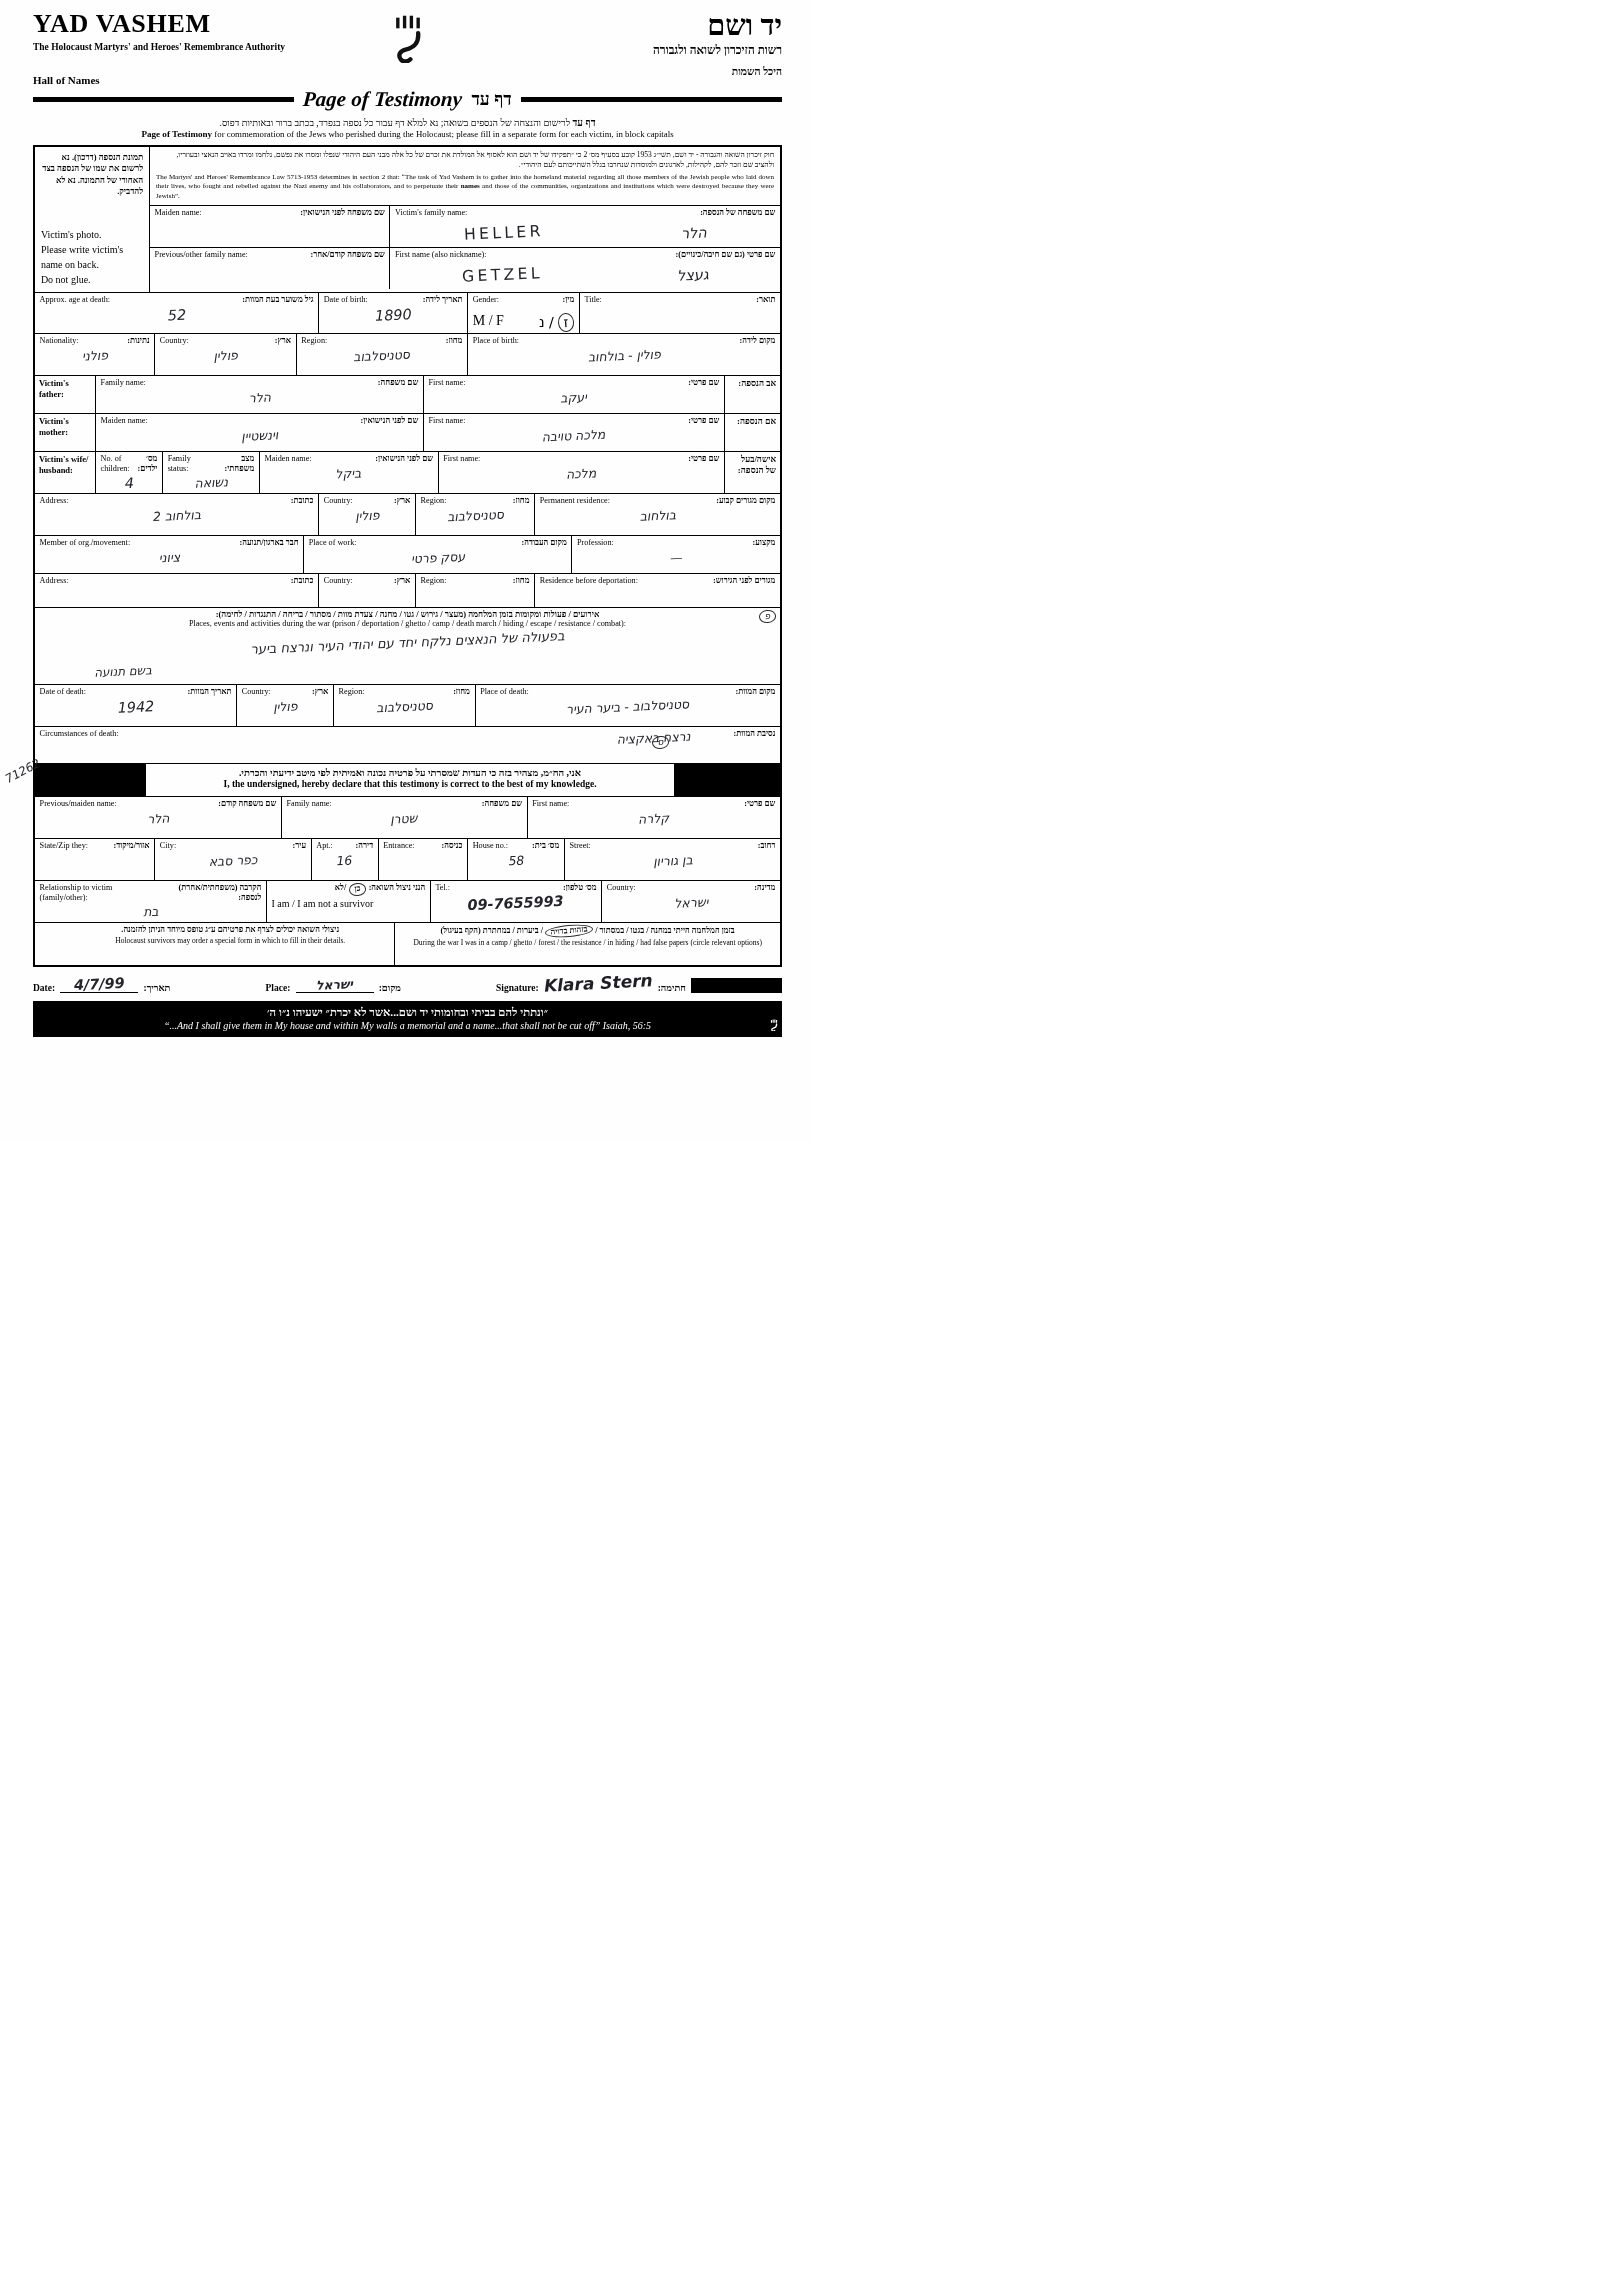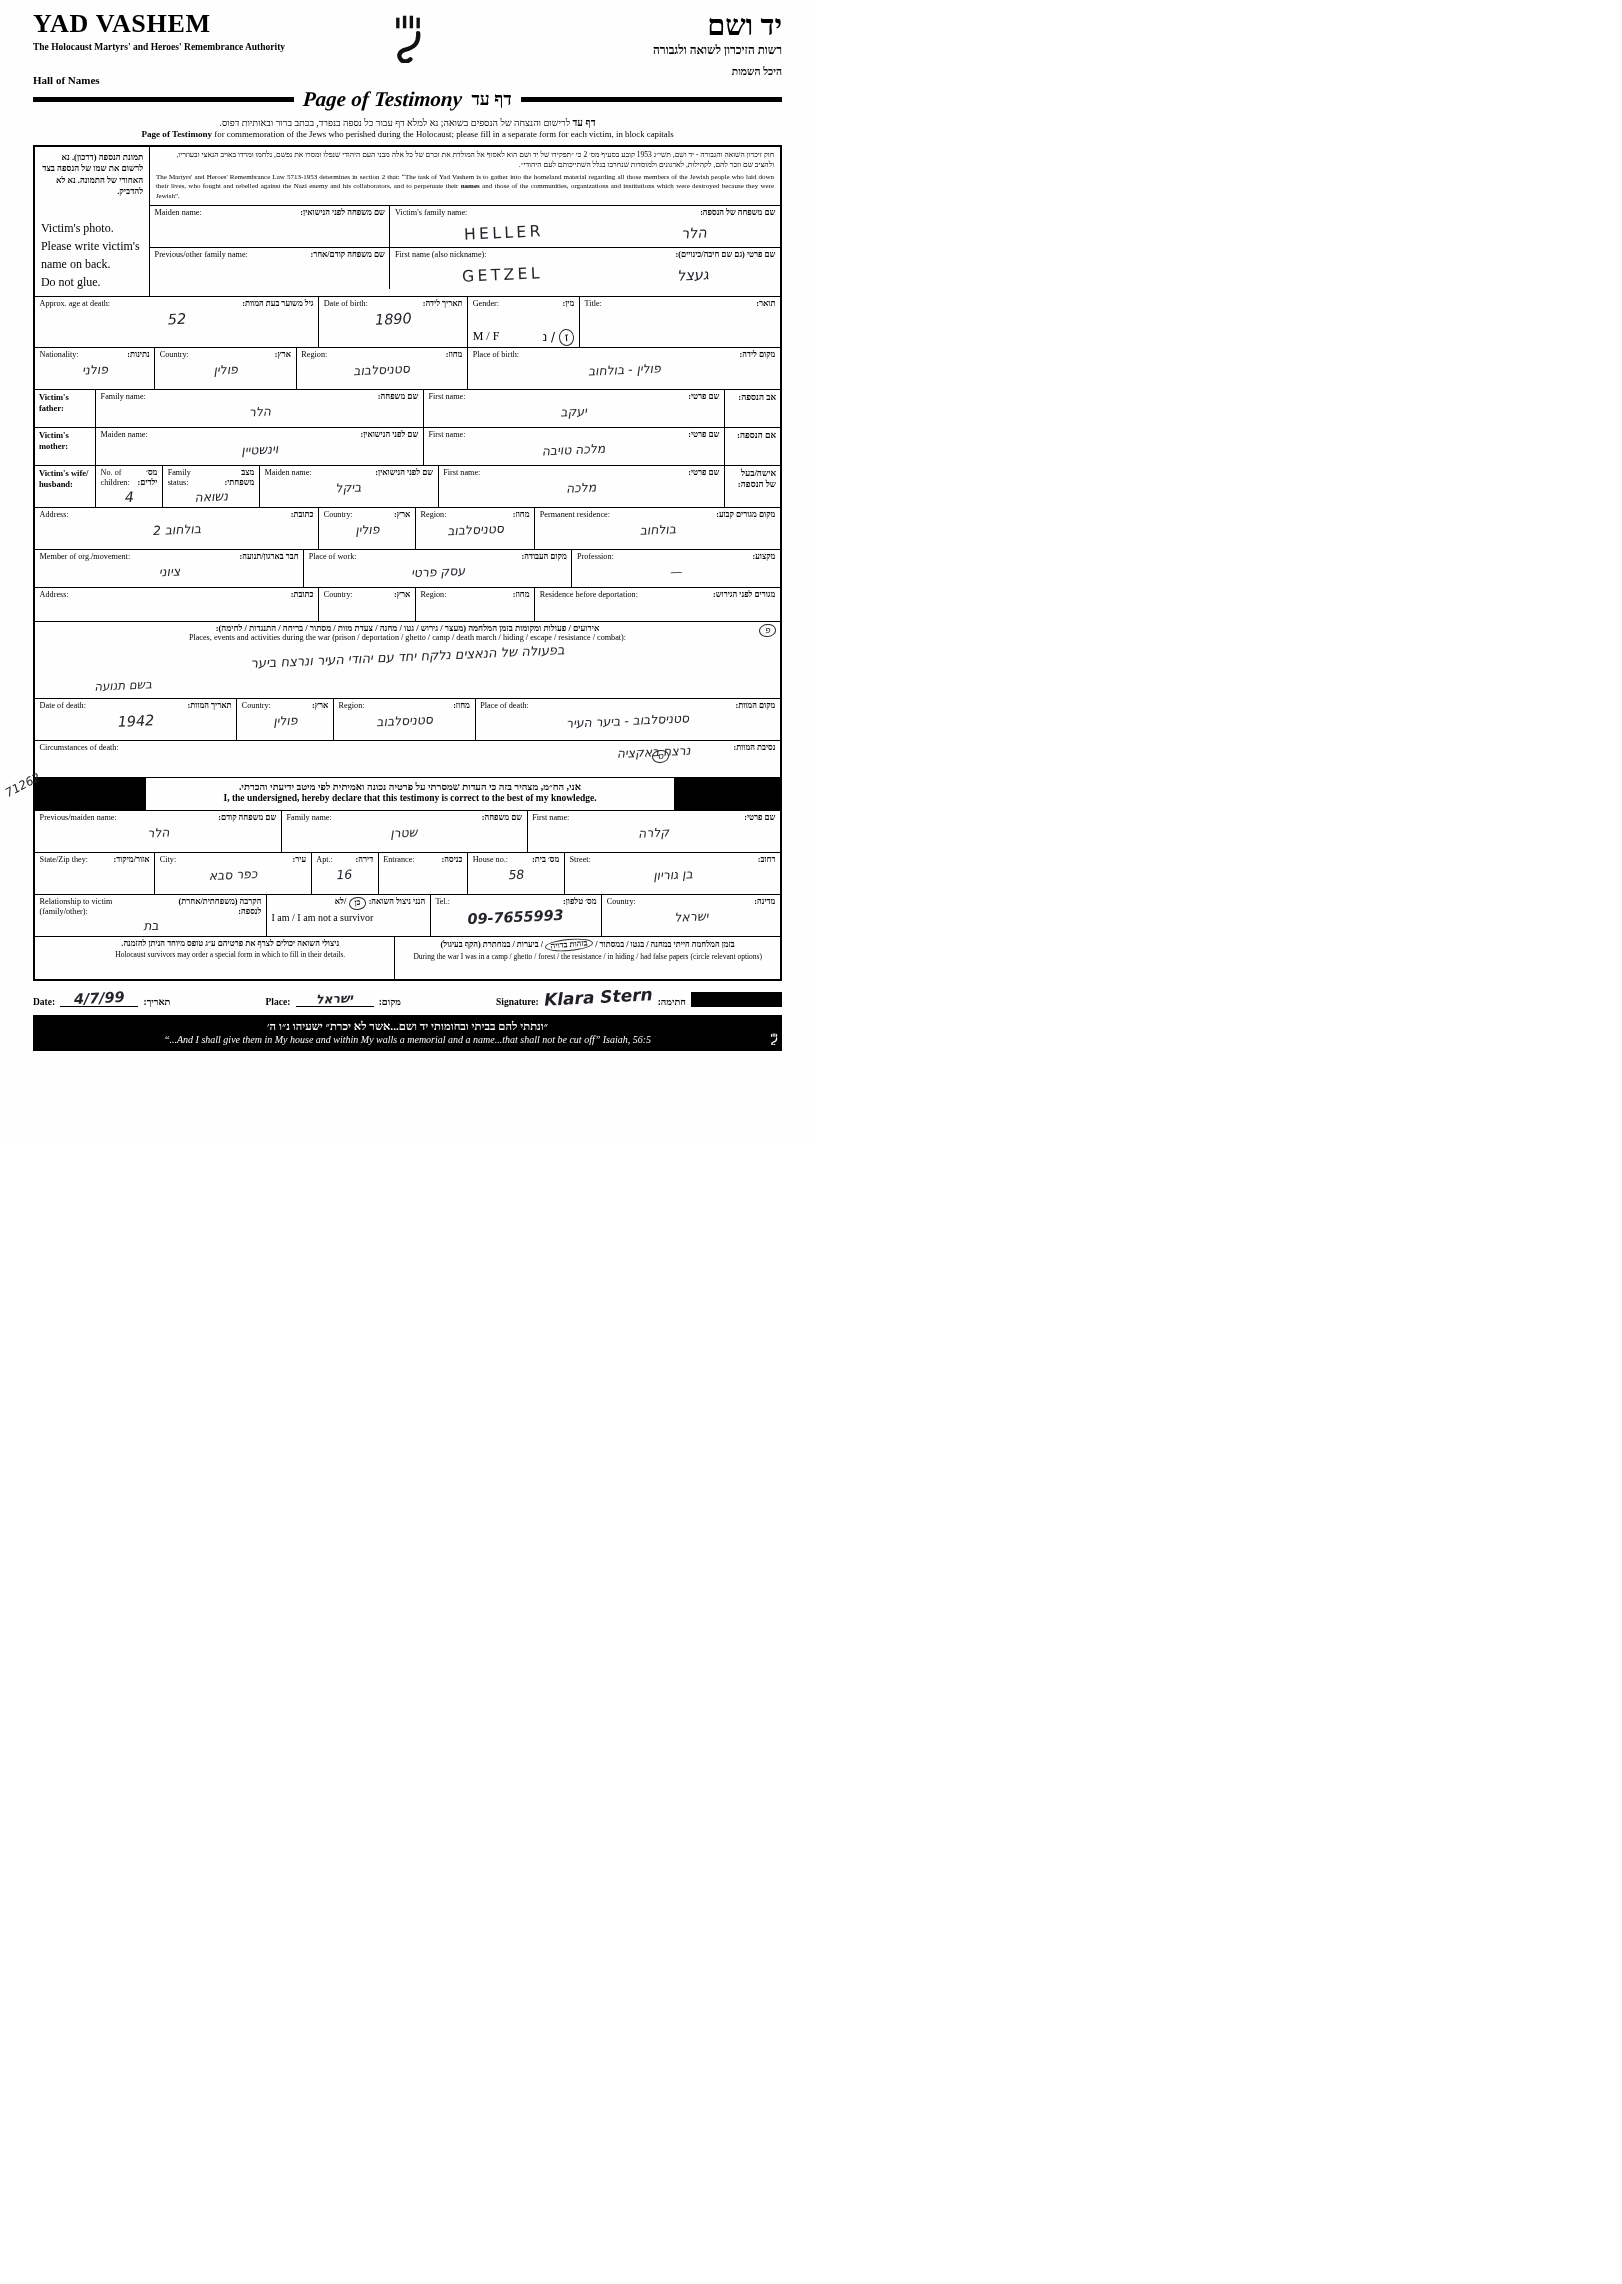--- a/index.html
+++ b/index.html
@@ -28,21 +28,21 @@
   .intro-he { font-size:9.5px; direction:rtl; }
   .intro-he b { font-size:10px; }
   .intro-en { font-size:8.8px; margin-top:1.3px; }
   .intro-en b { font-size:9.1px; }
 
   
   .formbox { border:2px solid #000; margin-top:5.2px; }
   .toparea { display:flex; }
   .photocell { width:115px; flex:none; border-right:1.3px solid #000; padding:5.2px 5.9px; }
   .photo-he { direction:rtl; text-align:right; font-size:8.5px; font-weight:700; line-height:1.35; }
-  .photo-en { margin-top:21px; font-size:12px; line-height:1.5; }
+  .photo-en { margin-top:29px; font-size:10px; line-height:1.5; }
   .topright { flex:1; display:flex; flex-direction:column; }
   .lawbox { padding:3.3px 5.9px 3.9px; }
   .law-he { direction:rtl; font-size:7.5px; line-height:1.4; text-align:right; }
   .law-en { font-size:7px; line-height:1.35; margin-top:2px; text-align:justify; }
 
   .frow { display:flex; border-top:1.3px solid #000; min-height:38px; align-items:stretch; }
   .cell { flex:1; border-left:1.3px solid #000; padding:2px 4.6px 1.3px; position:relative; }
   .frow > .cell:first-child, .frow > .headcell:first-child { border-left:none; }
   .lab { display:flex; justify-content:space-between; gap:3.9px; font-size:8.2px; line-height:1.2; }
   .lab .he { font-weight:700; direction:rtl; }
@@ -54,21 +54,21 @@
   .r-notes { min-height:43px;padding-left:31px; }
 
   
   .hw { font-family:"DejaVu Sans",sans-serif; font-style:italic; font-size:12.4px; color:#24242a; text-align:center; transform:rotate(-2.5deg); margin-top:2px; }
   .hw-lat { font-family:"DejaVu Sans",sans-serif; font-style:normal; letter-spacing:3.3px; font-size:15.7px; }
   .hw-big { font-size:14.4px; }
   .hwline { display:flex; justify-content:space-around; align-items:baseline; margin-top:2.6px; }
   .circ { display:inline-block; border:1.3px solid #2a2a2e; border-radius:50%; padding:0 4.6px 0.7px; transform:rotate(-5deg); }
   .annot { position:absolute; top:2.6px; font-family:"DejaVu Sans",sans-serif; font-style:italic; color:#24242a; font-size:9.1px; }
 
-  .opts { display:flex; justify-content:space-between; margin-top:20px; font-size:12px;text-align:right; }
+  .opts { display:flex; justify-content:space-between; margin-top:8px; font-size:14px;text-align:right; }
   .opts .he-opts { direction:rtl; font-family:"DejaVu Sans",sans-serif; }
 
   
   .decl { display:flex; border-top:1.3px solid #000; min-height:33px; position:relative; }
   .dbar { background:#000; }
   .dbar.left { width:111px; }
   .dbar.right { width:106px; }
   .dtext { flex:1; text-align:center; padding:3.3px 6.5px; }
   .decl-he { direction:rtl; font-size:9.8px; font-weight:700; }
   .decl-en { font-size:9.5px; font-weight:700; margin-top:1.3px; }

